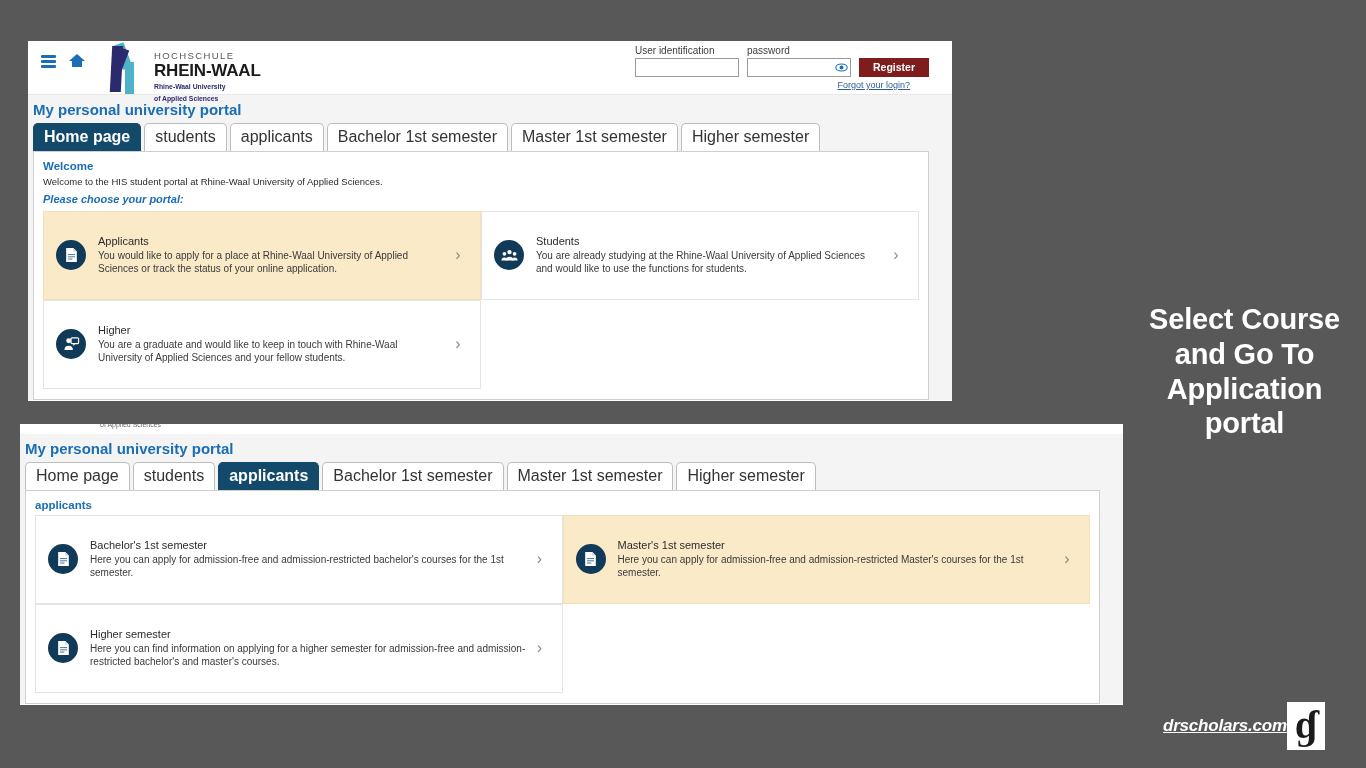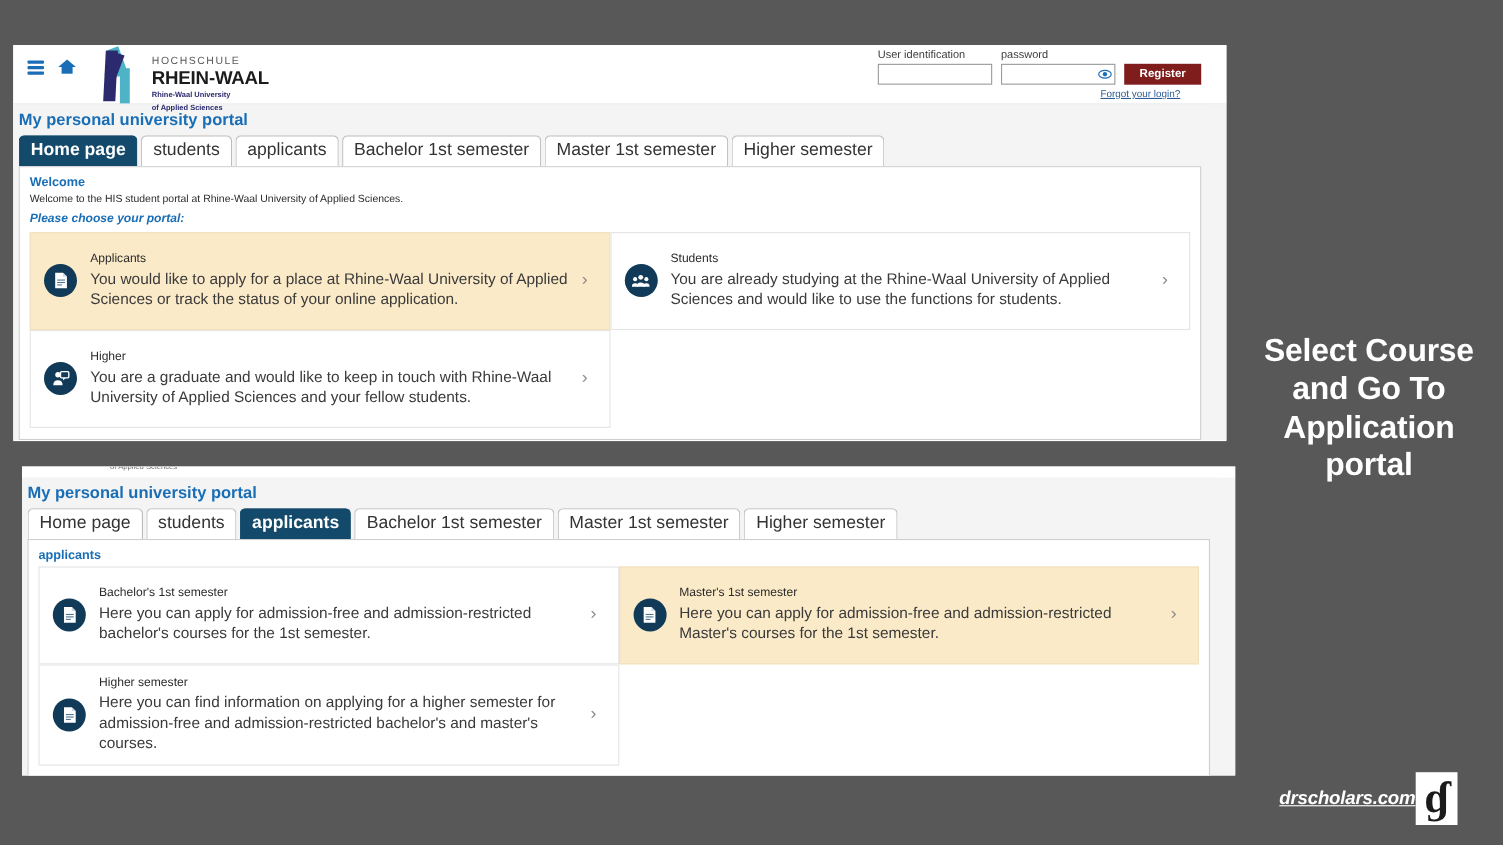--- a/index.html
+++ b/index.html
@@ -18,22 +18,22 @@
     background: #585858;
   }
 
   
   .win {
     position: absolute;
     background: #ffffff;
     overflow: hidden;
   }
   #win-top {
-    left: 12px; top: 41px;
-    width: 1103px; height: 360px;
+    left: 28px; top: 41px;
+    width: 924px; height: 360px;
     box-shadow: 0 0 0 0 rgba(0,0,0,0);
   }
   #win-bottom {
     left: 20px; top: 424px;
     width: 1103px; height: 281px;
   }
 
   
   .portal-header {
     position: relative;
@@ -305,21 +305,21 @@
   .card-text {
     flex: 1 1 auto;
     min-width: 0;
   }
   .card-title {
     font-size: 11px;
     color: #2b2b2b;
     line-height: 1.25;
   }
   .card-desc {
-    font-size: 14px;
+    font-size: 10px;
     color: #3a3a3a;
     line-height: 1.32;
     margin-top: 1px;
   }
   .chev {
     flex: 0 0 auto;
     width: 16px;
     color: #8b8b8b;
     font-size: 16px;
     text-align: center;

